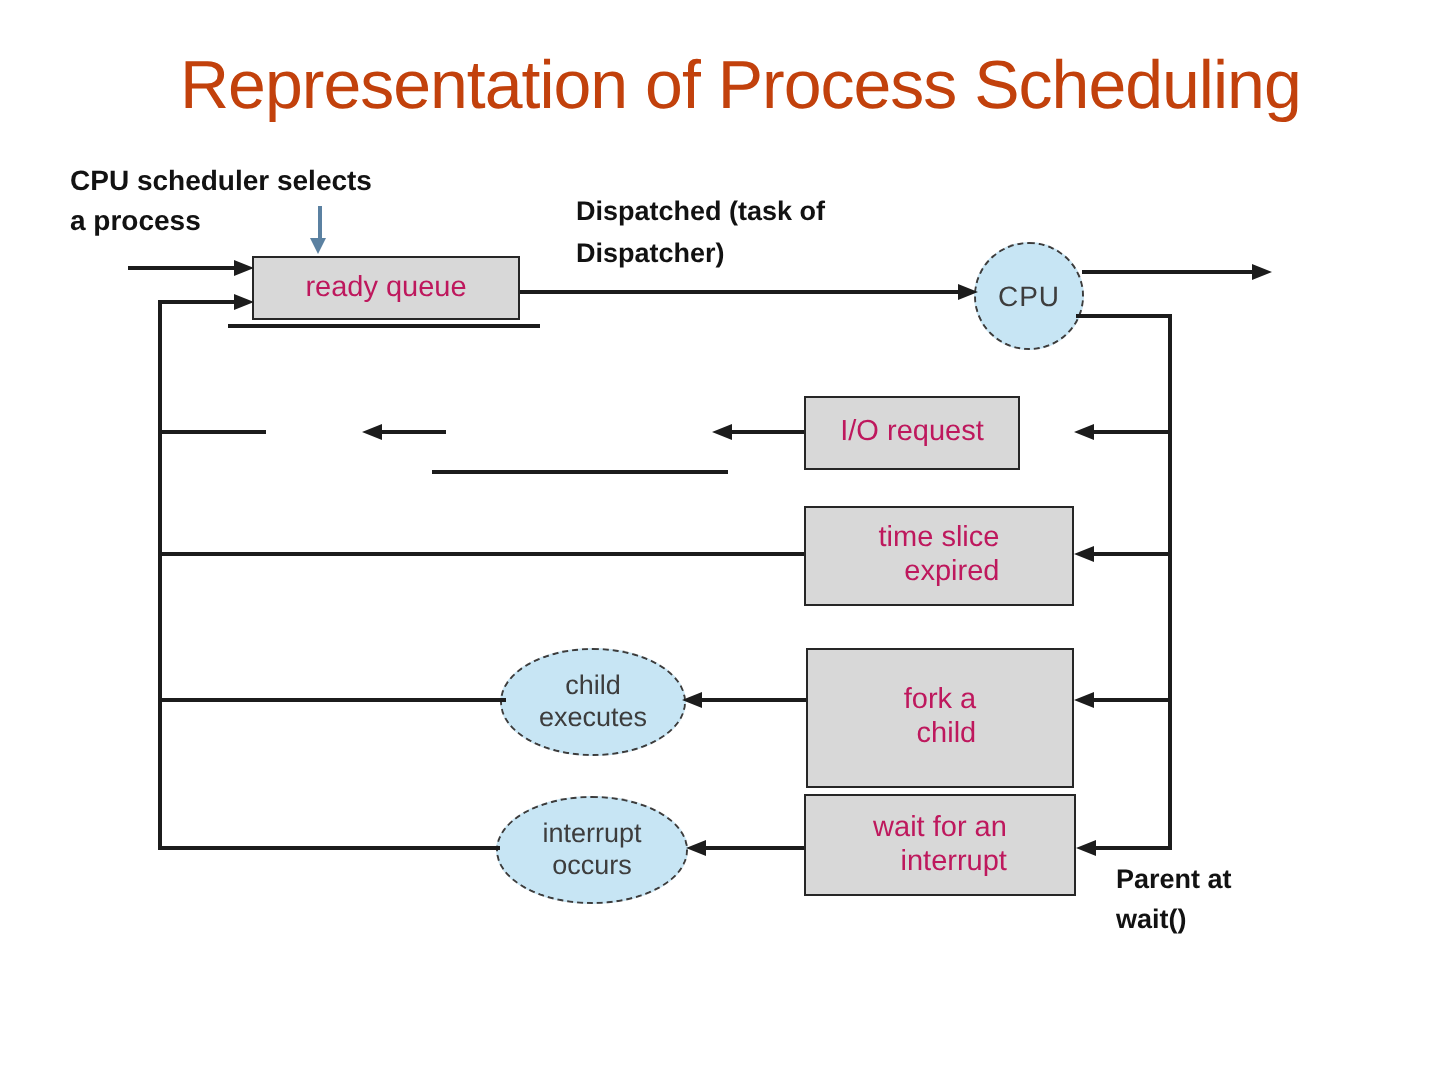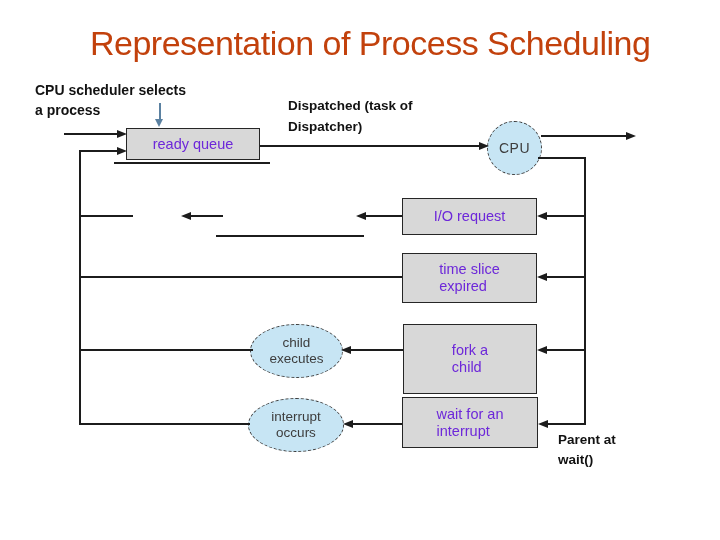--- a/index.html
+++ b/index.html
@@ -9,22 +9,22 @@
   }
   .title{
     position:absolute;left:90px;top:24px;width:625px;
     font-size:34px;font-weight:400;color:#c2410c;letter-spacing:-0.5px;white-space:nowrap;
   }
   .ann{
     position:absolute;font-size:14px;font-weight:bold;color:#121212;line-height:20px;
   }
   .node-box{
     position:absolute;background:var(--box-fill,#d8d8d8);border:1.5px solid #262626;
-    display:flex;align-items:center;justify-content:center;text-align:left;
-    font-size:14.5px;line-height:17px;color:#6d28d9;box-sizing:border-box;
+    display:flex;align-items:center;justify-content:center;text-align:right;
+    font-size:14.5px;line-height:17px;color:#be185d;box-sizing:border-box;
   }
   .node-ellipse{
     position:absolute;background:var(--ellipse-fill,#c7e5f4);border:1.4px dashed #3c3c3c;
     border-radius:50%;display:flex;align-items:center;justify-content:center;text-align:center;
     font-size:14px;line-height:16px;color:#3d3d3d;box-sizing:border-box;
   }
   .line{position:absolute;background:var(--line-color,#1c1c1c);}
   .qline{position:absolute;background:#1c1c1c;height:1.6px;}
   .arrow-r{position:absolute;width:0;height:0;
     border-top:4.5px solid transparent;border-bottom:4.5px solid transparent;
@@ -80,21 +80,21 @@
   <div class="line" style="left:260px;top:145px;width:220px;height:2.2px;"></div>
   <div class="arrow-r" style="left:479px;top:141.5px;"></div>
 
   <div class="line" style="left:541px;top:135px;width:86px;height:2.2px;"></div>
   <div class="arrow-r" style="left:626px;top:131.5px;"></div>
 
   <div class="line" style="left:538px;top:157px;width:48px;height:2.2px;"></div>
   <div class="line" style="left:584px;top:157px;width:2.2px;height:268px;"></div>
 
   <div class="qline" style="left:216px;top:235px;width:148px;"></div>
-  <div class="node-box" style="left:402px;top:198px;width:135px;height:37px;">
+  <div class="node-box" style="left:402px;top:198px;width:108px;height:37px;">
     <span>I/O request</span>
   </div>
 
   <div class="line" style="left:80px;top:215px;width:53px;height:2.2px;"></div>
   <div class="line" style="left:190px;top:215px;width:33px;height:2.2px;"></div>
   <div class="arrow-l" style="left:181px;top:211.5px;"></div>
   <div class="line" style="left:365px;top:215px;width:37px;height:2.2px;"></div>
   <div class="arrow-l" style="left:356px;top:211.5px;"></div>
   <div class="line" style="left:545px;top:215px;width:41px;height:2.2px;"></div>
   <div class="arrow-l" style="left:537px;top:211.5px;"></div>

